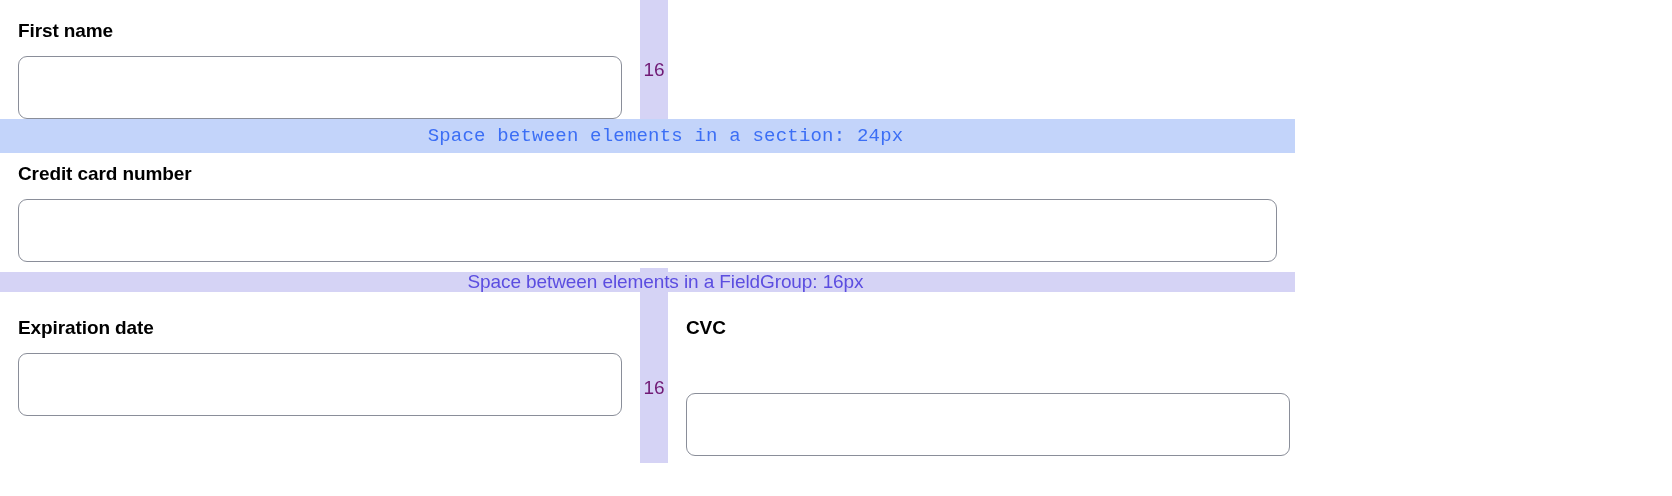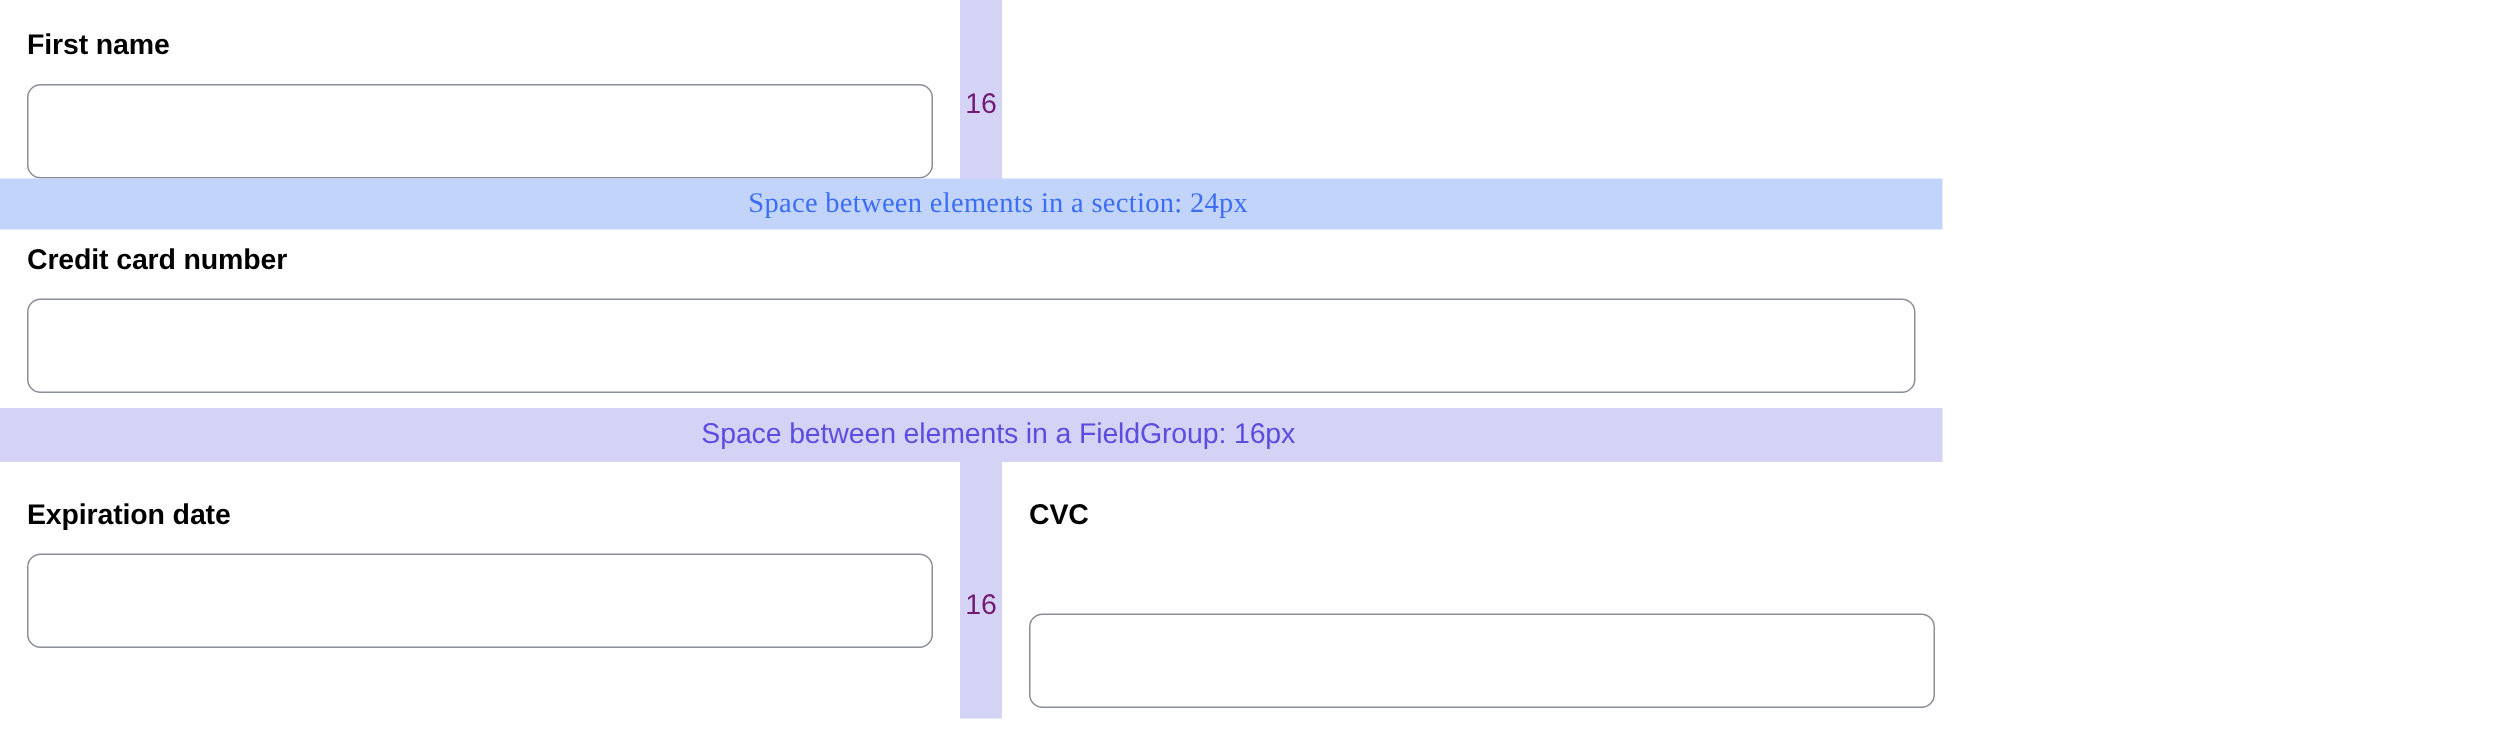--- a/index.html
+++ b/index.html
@@ -95,28 +95,28 @@
     display: flex;
     align-items: center;
     justify-content: center;
     z-index: 4;
   }
   .gap-band.section {
     height: 34px;
     background: #c3d4fa;
   }
   .gap-band.section .gap-band-label {
-    font-family: Liberation Serif, serif;
+    font-family: Liberation Mono, monospace;
     font-size: 19px;
     color: #3b6ef5;
     letter-spacing: 0.2px;
     margin-left: 36px;
   }
   .gap-band.fieldgroup {
-    height: 36px;
+    height: 20px;
     background: #d5d3f5;
     padding-left: 36px;
   }
   .gap-band.fieldgroup .gap-band-label {
     font-family: "Liberation Sans", sans-serif;
     font-size: 19px;
     color: #5b4de0;
     letter-spacing: -0.1px;
   }
 </style>

